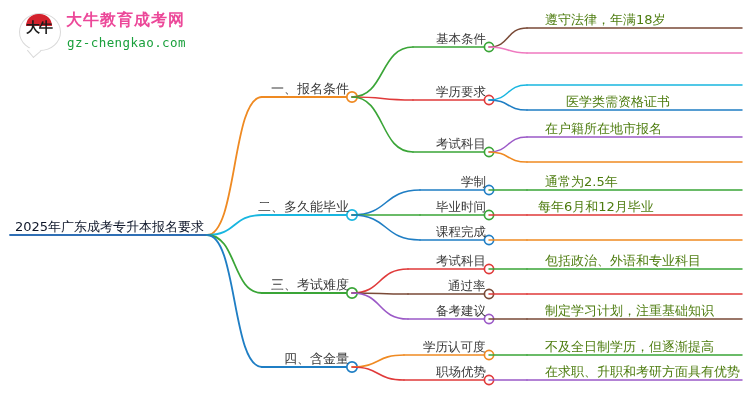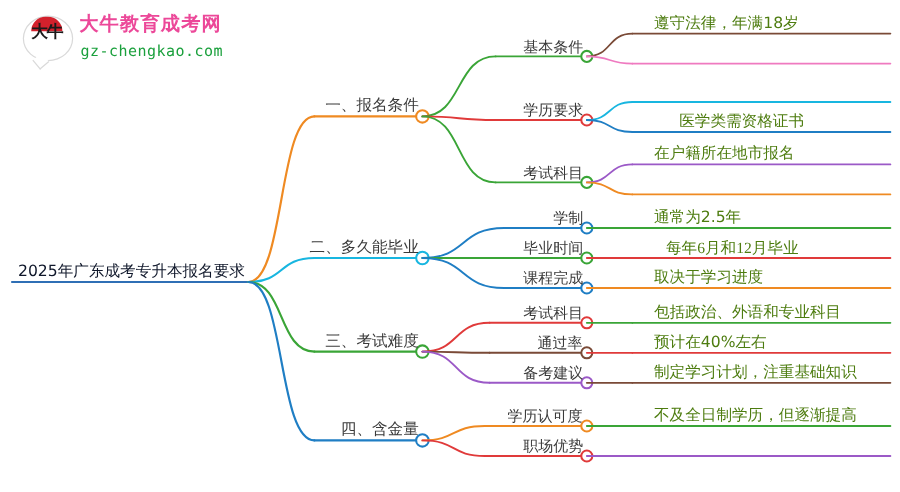--- a/index.html
+++ b/index.html
@@ -162,30 +162,29 @@
   <div class="node leaf" id="n-b0c0l0" style="visibility: visible; left: 545px; top: 12px;">遵守法律，年满18岁</div>
   <div class="node lvl2" id="n-b0c1" style="visibility: visible; left: 436px; top: 84px;">学历要求</div>
   <div class="node leaf" id="n-b0c1l1" style="visibility: visible; left: 545px; top: 94px; padding-left: 21px;">医学类需资格证书</div>
   <div class="node lvl2" id="n-b0c2" style="visibility: visible; left: 436px; top: 136px;">考试科目</div>
   <div class="node leaf" id="n-b0c2l0" style="visibility: visible; left: 545px; top: 121px;">在户籍所在地市报名</div>
 
   <div class="node lvl1" id="n-b1" style="visibility: visible; left: 258px; top: 199px;">二、多久能毕业</div>
   <div class="node lvl2" id="n-b1c0" style="visibility: visible; left: 461px; top: 174px;">学制</div>
   <div class="node leaf" id="n-b1c0l0" style="visibility: visible; left: 545px; top: 174px;">通常为2.5年</div>
   <div class="node lvl2" id="n-b1c1" style="visibility: visible; left: 436px; top: 199px;">毕业时间</div>
-  <div class="node leaf" id="n-b1c1l0" style="visibility: visible; left: 555px; top: 199px; font-family: Liberation Serif, serif;">每年6月和12月毕业</div>
+  <div class="node leaf" id="n-b1c1l0" style="visibility: visible; left: 538px; top: 199px;">每年6月和12月毕业</div>
   <div class="node lvl2" id="n-b1c2" style="visibility: visible; left: 436px; top: 224px;">课程完成</div>
-  <div class="node leaf" id="n-b1c2l0" style="visibility: visible; left: 545px; top: 224px;">取决于学习进度</div>
 
   <div class="node lvl1" id="n-b2" style="visibility: visible; left: 271px; top: 277px;">三、考试难度</div>
   <div class="node lvl2" id="n-b2c0" style="visibility: visible; left: 436px; top: 253px;">考试科目</div>
   <div class="node leaf" id="n-b2c0l0" style="visibility: visible; left: 545px; top: 253px;">包括政治、外语和专业科目</div>
   <div class="node lvl2" id="n-b2c1" style="visibility: visible; left: 448px; top: 278px;">通过率</div>
-  <div class="node leaf" id="n-b2c1l0" style="visibility: visible; left: 545px; top: 278px;">预计在40%左右</div>
   <div class="node lvl2" id="n-b2c2" style="visibility: visible; left: 436px; top: 303px;">备考建议</div>
   <div class="node leaf" id="n-b2c2l0" style="visibility: visible; left: 545px; top: 303px;">制定学习计划，注重基础知识</div>
 
   <div class="node lvl1" id="n-b3" style="visibility: visible; left: 284px; top: 351px;">四、含金量</div>
   <div class="node lvl2" id="n-b3c0" style="visibility: visible; left: 423px; top: 339px;">学历认可度</div>
   <div class="node leaf" id="n-b3c0l0" style="visibility: visible; left: 545px; top: 339px;">不及全日制学历，但逐渐提高</div>
   <div class="node lvl2" id="n-b3c1" style="visibility: visible; left: 436px; top: 364px;">职场优势</div>
+  <div class="node leaf" id="n-b3c1l0" style="visibility: visible; left: 545px; top: 364px;">在求职、升职和考研方面具有优势</div>
 
 </div>
 
 </body></html>

